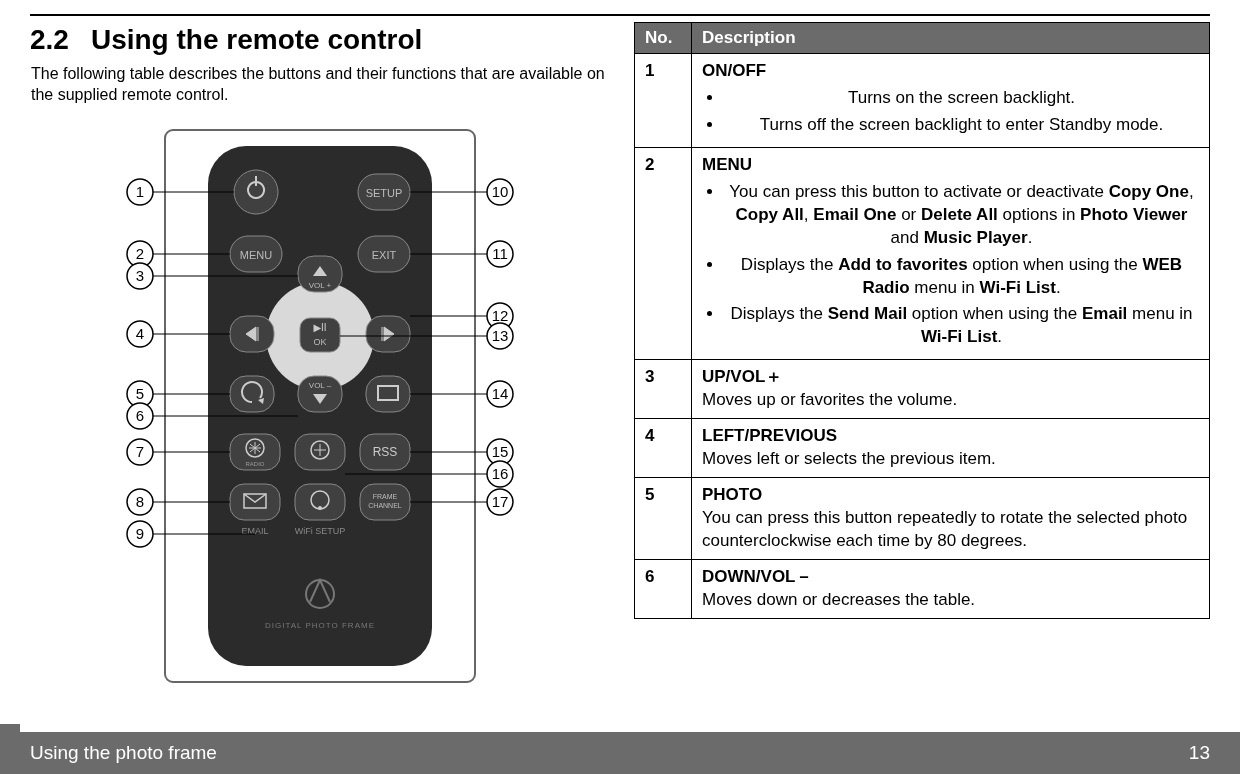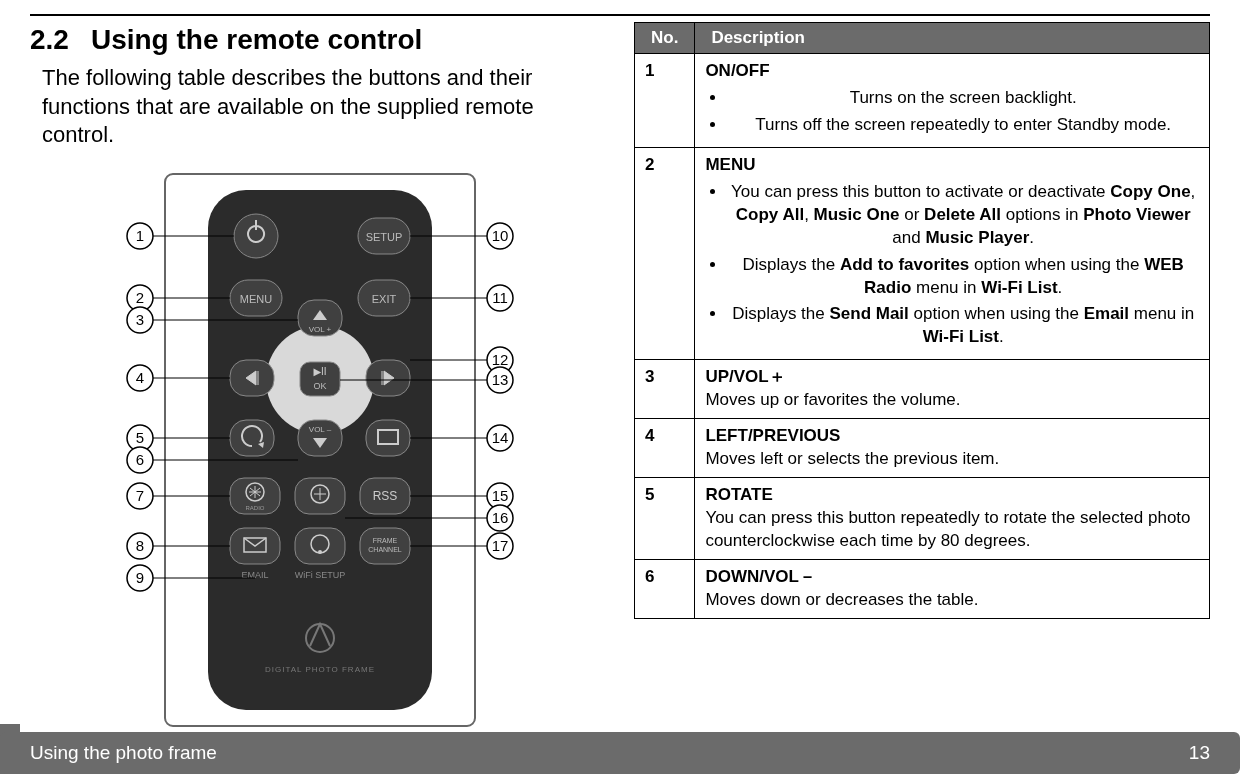--- a/index.html
+++ b/index.html
@@ -3,32 +3,32 @@
 <meta charset="utf-8">
 <style>
   html,body{margin:0;padding:0;font-family:Arial,Helvetica,sans-serif;background:#fff;color:#000;}
   .page{width:1240px;height:774px;position:relative;box-sizing:border-box;}
   .rule{position:absolute;top:14px;left:30px;right:30px;height:2px;background:#000;}
   .content{position:absolute;top:22px;left:30px;right:30px;bottom:60px;display:flex;gap:24px;}
   .col-left{flex:0 0 580px;display:flex;flex-direction:column;}
   .col-right{flex:1;}
   h2.section{font-size:28px;font-weight:bold;margin:2px 0 8px 0;}
   .sec-num{margin-right:22px;}
-  .intro{font-size:22px;line-height:1.3;margin:0 0 14px 12px;}
+  .intro{font-size:16px;line-height:1.3;margin:0 0 14px 1px;}
   .figure{flex:1;display:flex;align-items:flex-start;justify-content:center;padding-top:6px;}
   svg.remote-fig{width:480px;}
   table.desc{border-collapse:collapse;width:100%;font-size:17px;}
-  table.desc th{background:#6b6b6b;color:#fff;text-align:left;padding:5px 16px;border:1px solid #000;font-weight:bold;}
+  table.desc th{background:#6b6b6b;color:#fff;text-align:left;padding:5px 10px;border:1px solid #000;font-weight:bold;}
   table.desc td{border:1px solid #000;padding:6px 10px;vertical-align:top;line-height:1.35;}
   table.desc td.num{width:36px;font-weight:bold;text-align:left;}
   .bname{font-weight:bold;}
   ul.blt{margin:4px 0 0 0;padding-left:22px;text-align:center;}
   ul.blt li{margin-bottom:4px;}
   .b{font-weight:bold;}
-  .footer{position:absolute;left:0;right:0;bottom:0;height:42px;background:#6b6b6b;color:#fff;display:flex;align-items:center;justify-content:space-between;padding:0 30px;font-size:19px;border-radius:6px;}
+  .footer{position:absolute;left:0;right:0;bottom:0;height:42px;background:#6b6b6b;color:#fff;display:flex;align-items:center;justify-content:space-between;padding:0 30px;font-size:19px;}
   .footer-left-block{position:absolute;left:0;bottom:0;width:20px;height:50px;background:#6b6b6b;}
 </style>
 </head>
 <body>
 
 <div class="page">
   <div class="rule"></div>
 
   <div class="content">
 
@@ -174,30 +174,30 @@
             <th>Description</th>
           </tr>
         </thead>
         <tbody id="desc-body">
             <tr>
               <td class="num">1</td>
               <td>
                 <div class="bname">ON/OFF</div>
                 <ul class="blt">
                   <li>Turns on the screen backlight.</li>
-                  <li>Turns off the screen repeatedly to enter Standby mode.</li>
+                  <li>Turns off the screen backlight to enter Standby mode.</li>
                 </ul>
               </td>
             </tr>
             <tr>
               <td class="num">2</td>
               <td>
                 <div class="bname">MENU</div>
                 <ul class="blt">
-                  <li>You can press this button to activate or deactivate <span class="b">Copy One</span>, <span class="b">Copy All</span>, <span class="b">Music One</span> or <span class="b">Delete All</span> options in <span class="b">Photo Viewer</span> and <span class="b">Music Player</span>.</li>
+                  <li>You can press this button to activate or deactivate <span class="b">Copy One</span>, <span class="b">Copy All</span>, <span class="b">Email One</span> or <span class="b">Delete All</span> options in <span class="b">Photo Viewer</span> and <span class="b">Music Player</span>.</li>
                   <li>Displays the <span class="b">Add to favorites</span> option when using the <span class="b">WEB Radio</span> menu in <span class="b">Wi-Fi List</span>.</li>
                   <li>Displays the <span class="b">Send Mail</span> option when using the <span class="b">Email</span> menu in <span class="b">Wi-Fi List</span>.</li>
                 </ul>
               </td>
             </tr>
             <tr>
               <td class="num">3</td>
               <td>
                 <div class="bname">UP/VOL＋</div>
                 <div>Moves up or favorites the volume.</div>
@@ -206,21 +206,21 @@
             <tr>
               <td class="num">4</td>
               <td>
                 <div class="bname">LEFT/PREVIOUS</div>
                 <div>Moves left or selects the previous item.</div>
               </td>
             </tr>
             <tr>
               <td class="num">5</td>
               <td>
-                <div class="bname">ROTATE</div>
+                <div class="bname">PHOTO</div>
                 <div>You can press this button repeatedly to rotate the selected photo counterclockwise each time by 80 degrees.</div>
               </td>
             </tr>
             <tr>
               <td class="num">6</td>
               <td>
                 <div class="bname">DOWN/VOL－</div>
                 <div>Moves down or decreases the table.</div>
               </td>
             </tr>

